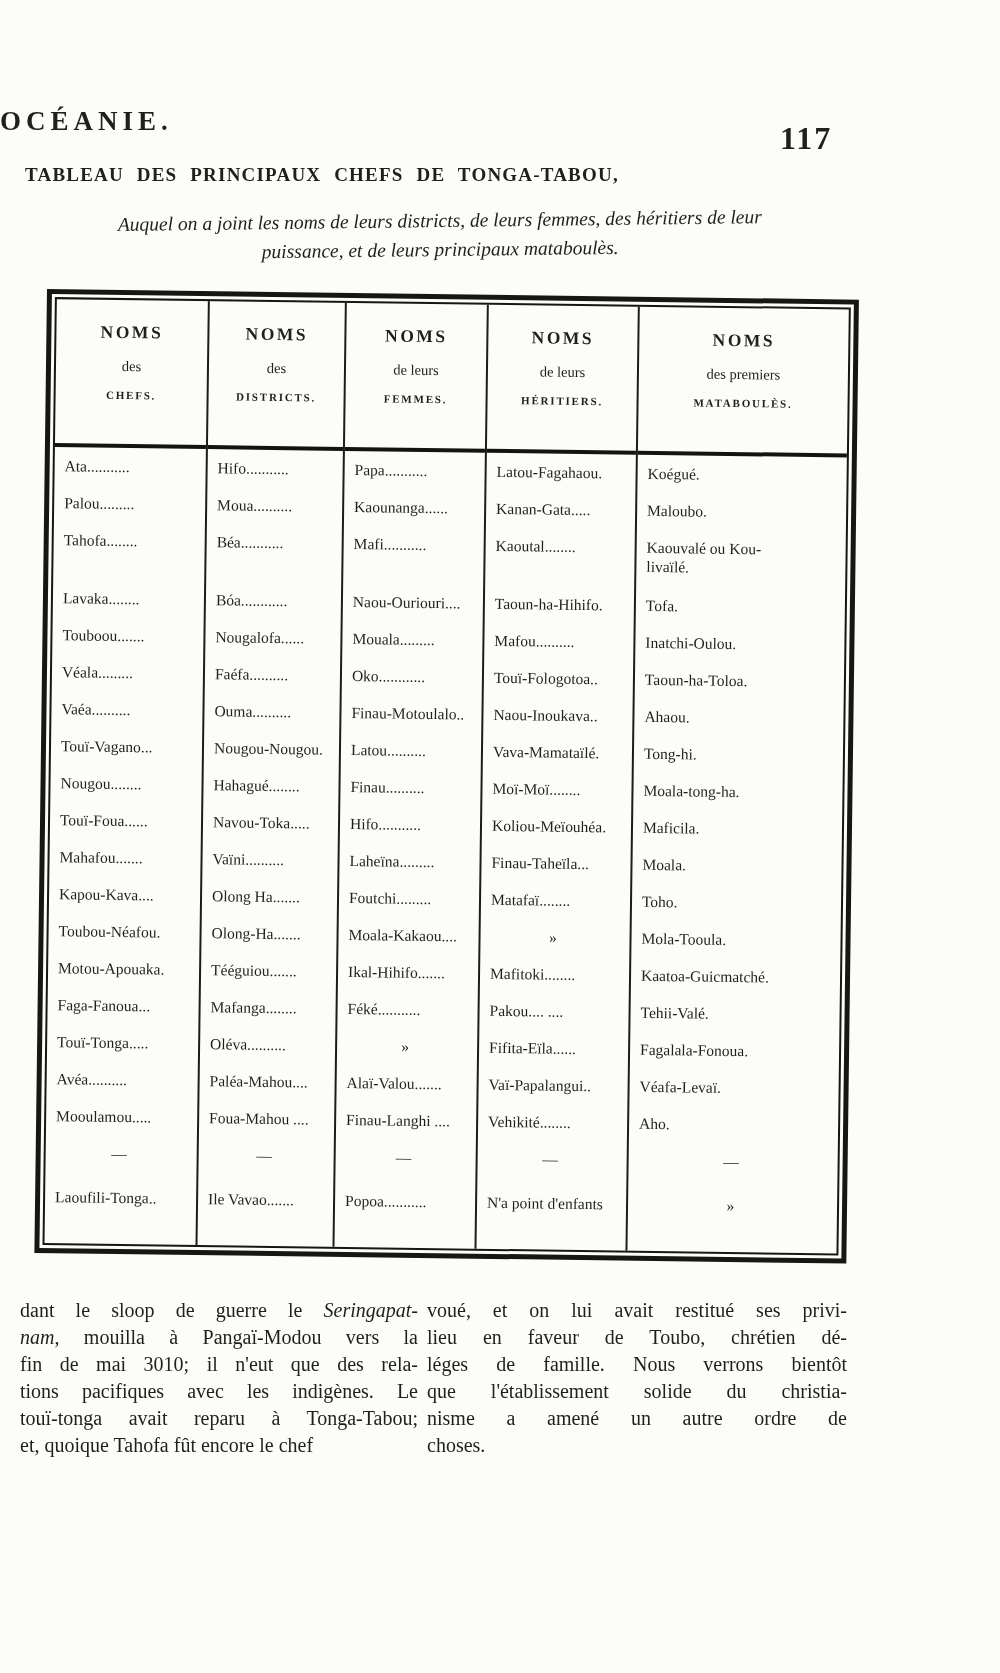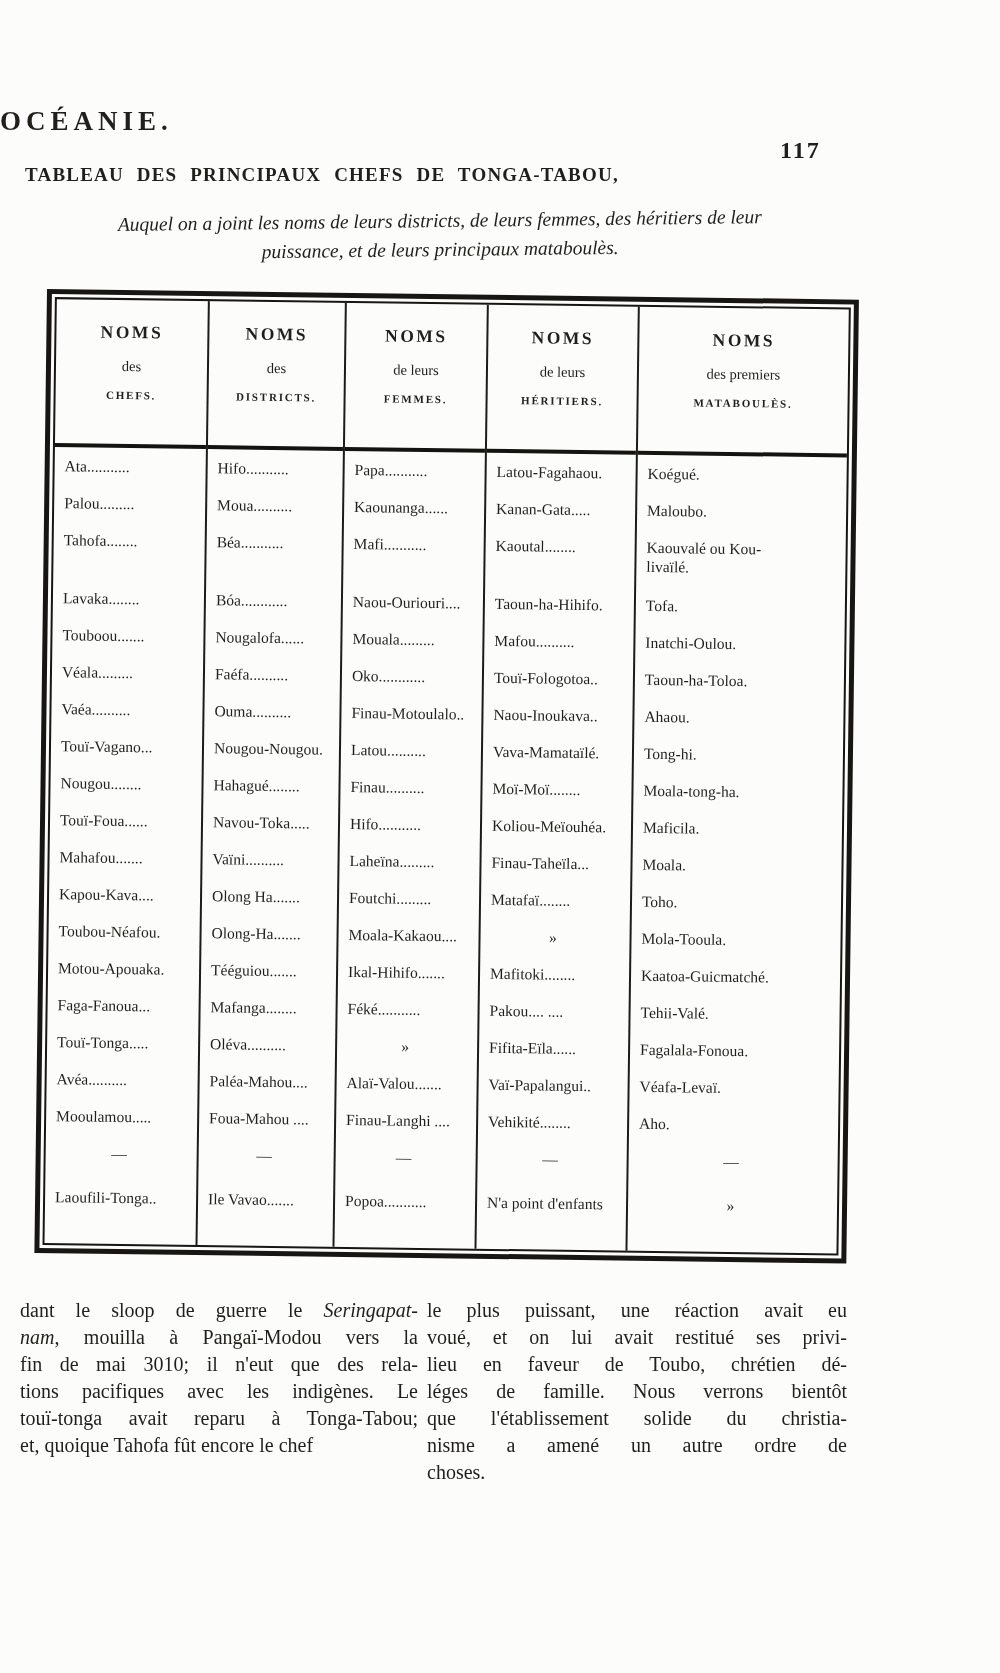--- a/index.html
+++ b/index.html
@@ -17,21 +17,21 @@
       repeating-linear-gradient(90deg,#1b1a17 0 34px,transparent 34px 46px,rgba(27,26,23,.65) 46px 72px,transparent 72px 80px);
   }
   #artifact-bottom{
     top:1664;left:30;width:960;height:4;opacity:.75;
     background:
       repeating-linear-gradient(90deg,#2b2a26 0 7px,transparent 7px 31px,rgba(43,42,38,.6) 31px 38px,transparent 38px 61px);
   }
 
   #oceanie{top:106px;left:0;width:880px;
     font-size:27px;font-weight:bold;letter-spacing:5px;}
-  #pagenum{top:120px;left:780px;font-size:24px;font-weight:bold;letter-spacing:2px;margin-top:17px;}
+  #pagenum{top:120px;left:780px;font-size:32px;font-weight:bold;letter-spacing:2px;}
   #title{top:164px;left:25px;width:860px;text-align:left;
     font-weight:bold;font-size:19px;letter-spacing:1.2px;word-spacing:7px;}
   #subtitle{top:206px;left:20px;width:840px;text-align:center;
     font-style:italic;font-size:19.5px;line-height:29px;transform:rotate(-0.7deg);}
 
   
   #tableWrap{
     top:289px;left:47px;width:812px;box-sizing:border-box;
     transform:rotate(0.75deg);transform-origin:0 0;
     border:5px solid #171613;padding:3px;background:#fcfcfa;
@@ -216,21 +216,20 @@
 
 <div class="abs bodycol" id="bodyLeft">
     <div class="bline jl"><span>dant le sloop de guerre le </span><em>Seringapat-</em></div>
     <div class="bline jl"><em>nam</em><span>, mouilla à Pangaï-Modou vers la</span></div>
     <div class="bline jl"><span>fin de mai 3010; il n'eut que des rela-</span></div>
     <div class="bline jl"><span>tions pacifiques avec les indigènes. Le</span></div>
     <div class="bline jl"><span>touï-tonga avait reparu à Tonga-Tabou;</span></div>
     <div class="bline"><span>et, quoique Tahofa fût encore le chef</span></div>
   </div>
 <div class="abs bodycol" id="bodyRight">
-    <div class="bline jl"><span>le plus puissant, une réaction avait eu</span></div>
     <div class="bline jl"><span>voué, et on lui avait restitué ses privi-</span></div>
     <div class="bline jl"><span>lieu en faveur de Toubo, chrétien dé-</span></div>
     <div class="bline jl"><span>léges de famille. Nous verrons bientôt</span></div>
     <div class="bline jl"><span>que l'établissement solide du christia-</span></div>
     <div class="bline jl"><span>nisme a amené un autre ordre de</span></div>
     <div class="bline"><span>choses.</span></div>
   </div>
 
 <div class="abs" id="artifact-bottom"></div>
 

